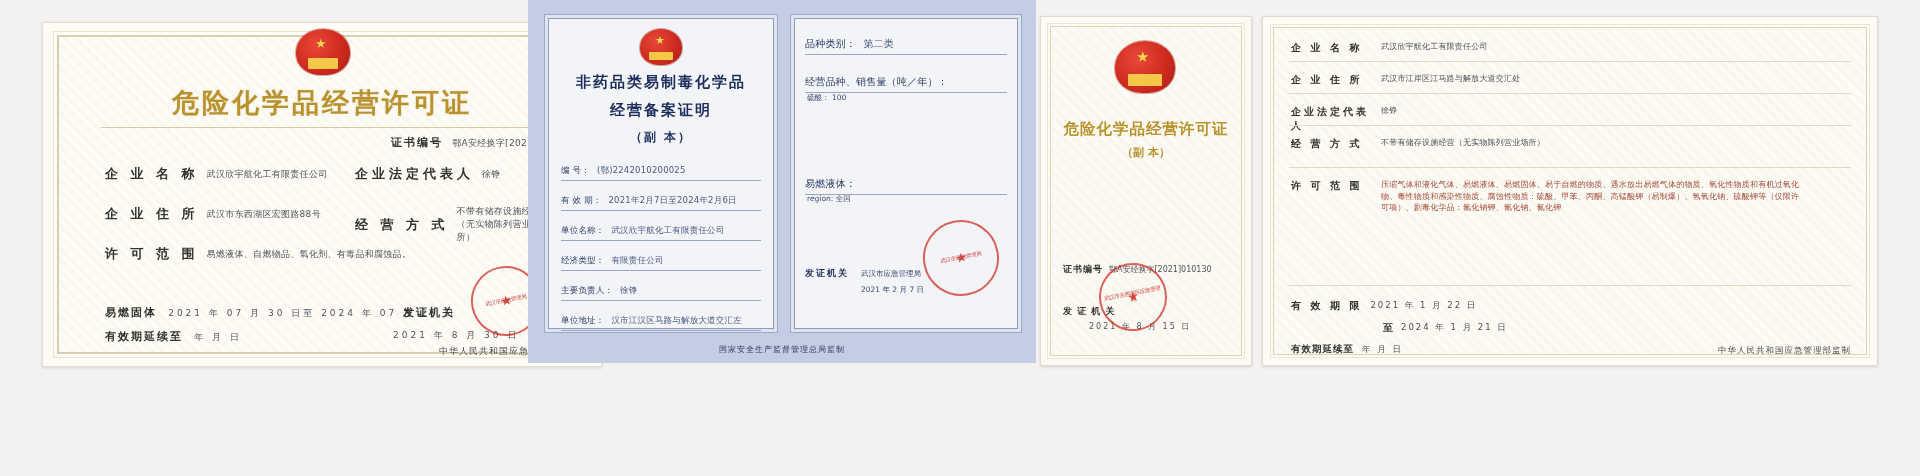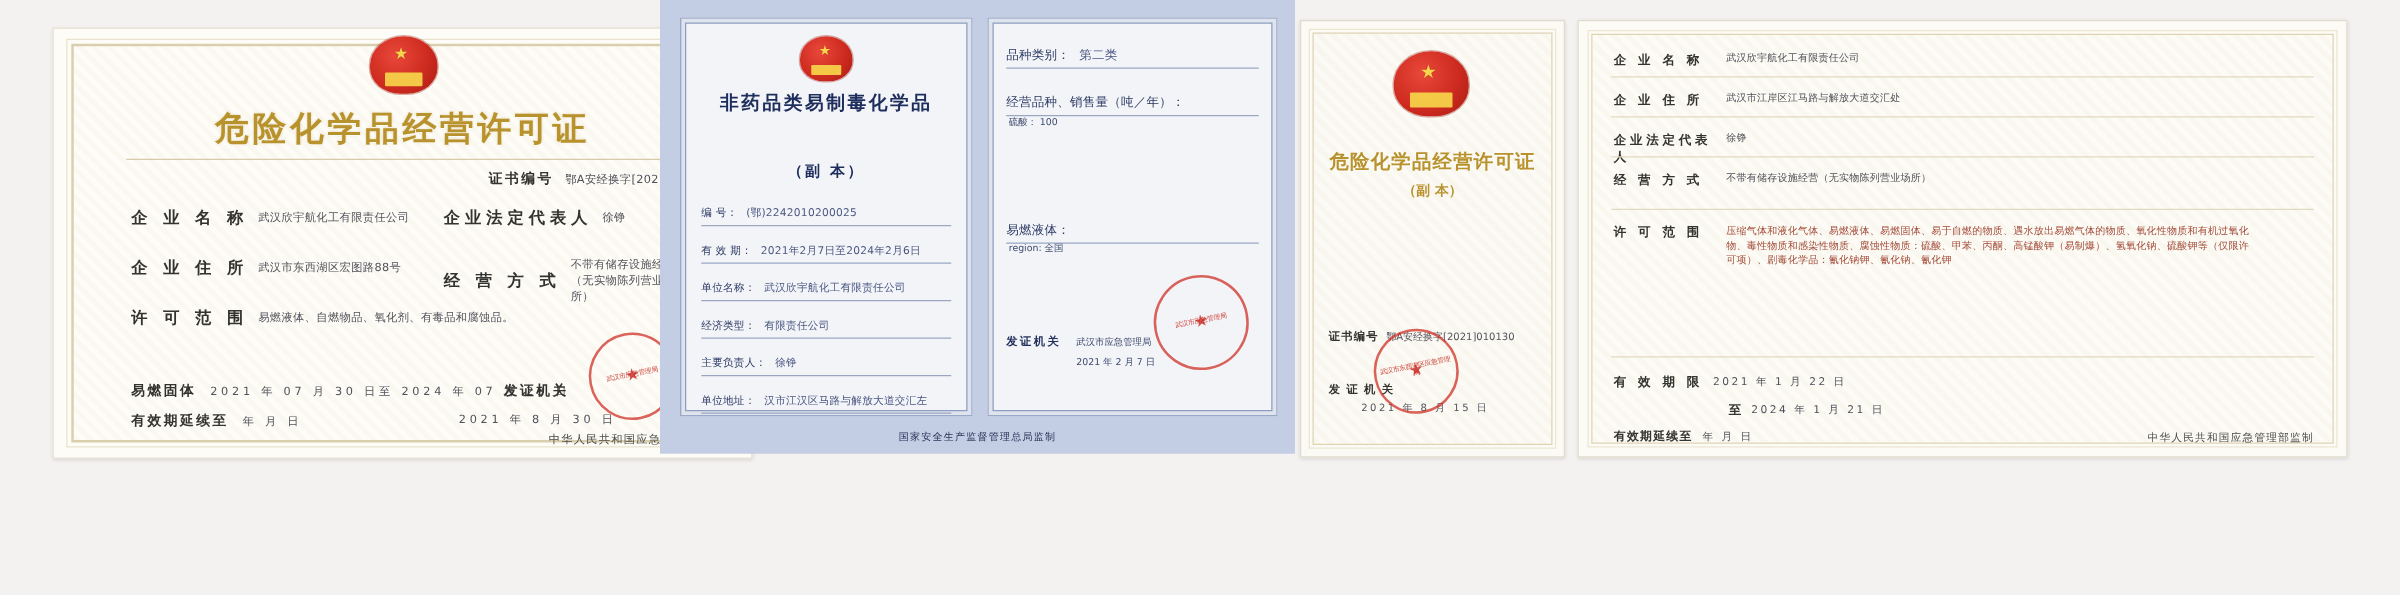--- a/index.html
+++ b/index.html
@@ -282,38 +282,39 @@
 
     <div class="smallrow" style="left:360px; top:282px;">
       <span style="font-size:11px;font-weight:bold;color:#33332f;letter-spacing:2px;">发证机关</span>
     </div>
 
     <div class="smallrow" style="left:62px; top:306px;">
       <span style="font-size:11px;font-weight:bold;color:#33332f;letter-spacing:2px;">有效期延续至</span>
       <span style="padding-left:8px;letter-spacing:3px;">年 月 日</span>
     </div>
 
-    <div class="smallrow" style="left:324px; top:306px; letter-spacing:3px;">2021 年 8 月 30 日</div>
+    <div class="smallrow" style="left:350px; top:306px; letter-spacing:3px;">2021 年 8 月 30 日</div>
 
     <div class="redseal">
       <span class="seal-star">★</span>
       <span class="seal-txt">武汉市应急管理局</span>
     </div>
 
     <div class="footer">中华人民共和国应急管理部监制</div>
   </div>
 
   <div class="cert" id="cert2">
 
     <div class="pane paneL">
       <div class="emblem">
         <span class="star">★</span>
         <span class="gate"></span>
       </div>
       <div class="t1">非药品类易制毒化学品</div>
+      <div class="t2">经营备案证明</div>
       <div class="t3">（副 本）</div>
 
       <div class="line" style="top:150px;">
         <span>编  号：</span>
         <span style="padding-left:4px;color:#4a5780;">(鄂)2242010200025</span>
       </div>
       <div class="line" style="top:180px;">
         <span>有 效 期：</span>
         <span style="padding-left:4px;color:#4a5780;">2021年2月7日至2024年2月6日</span>
       </div>

